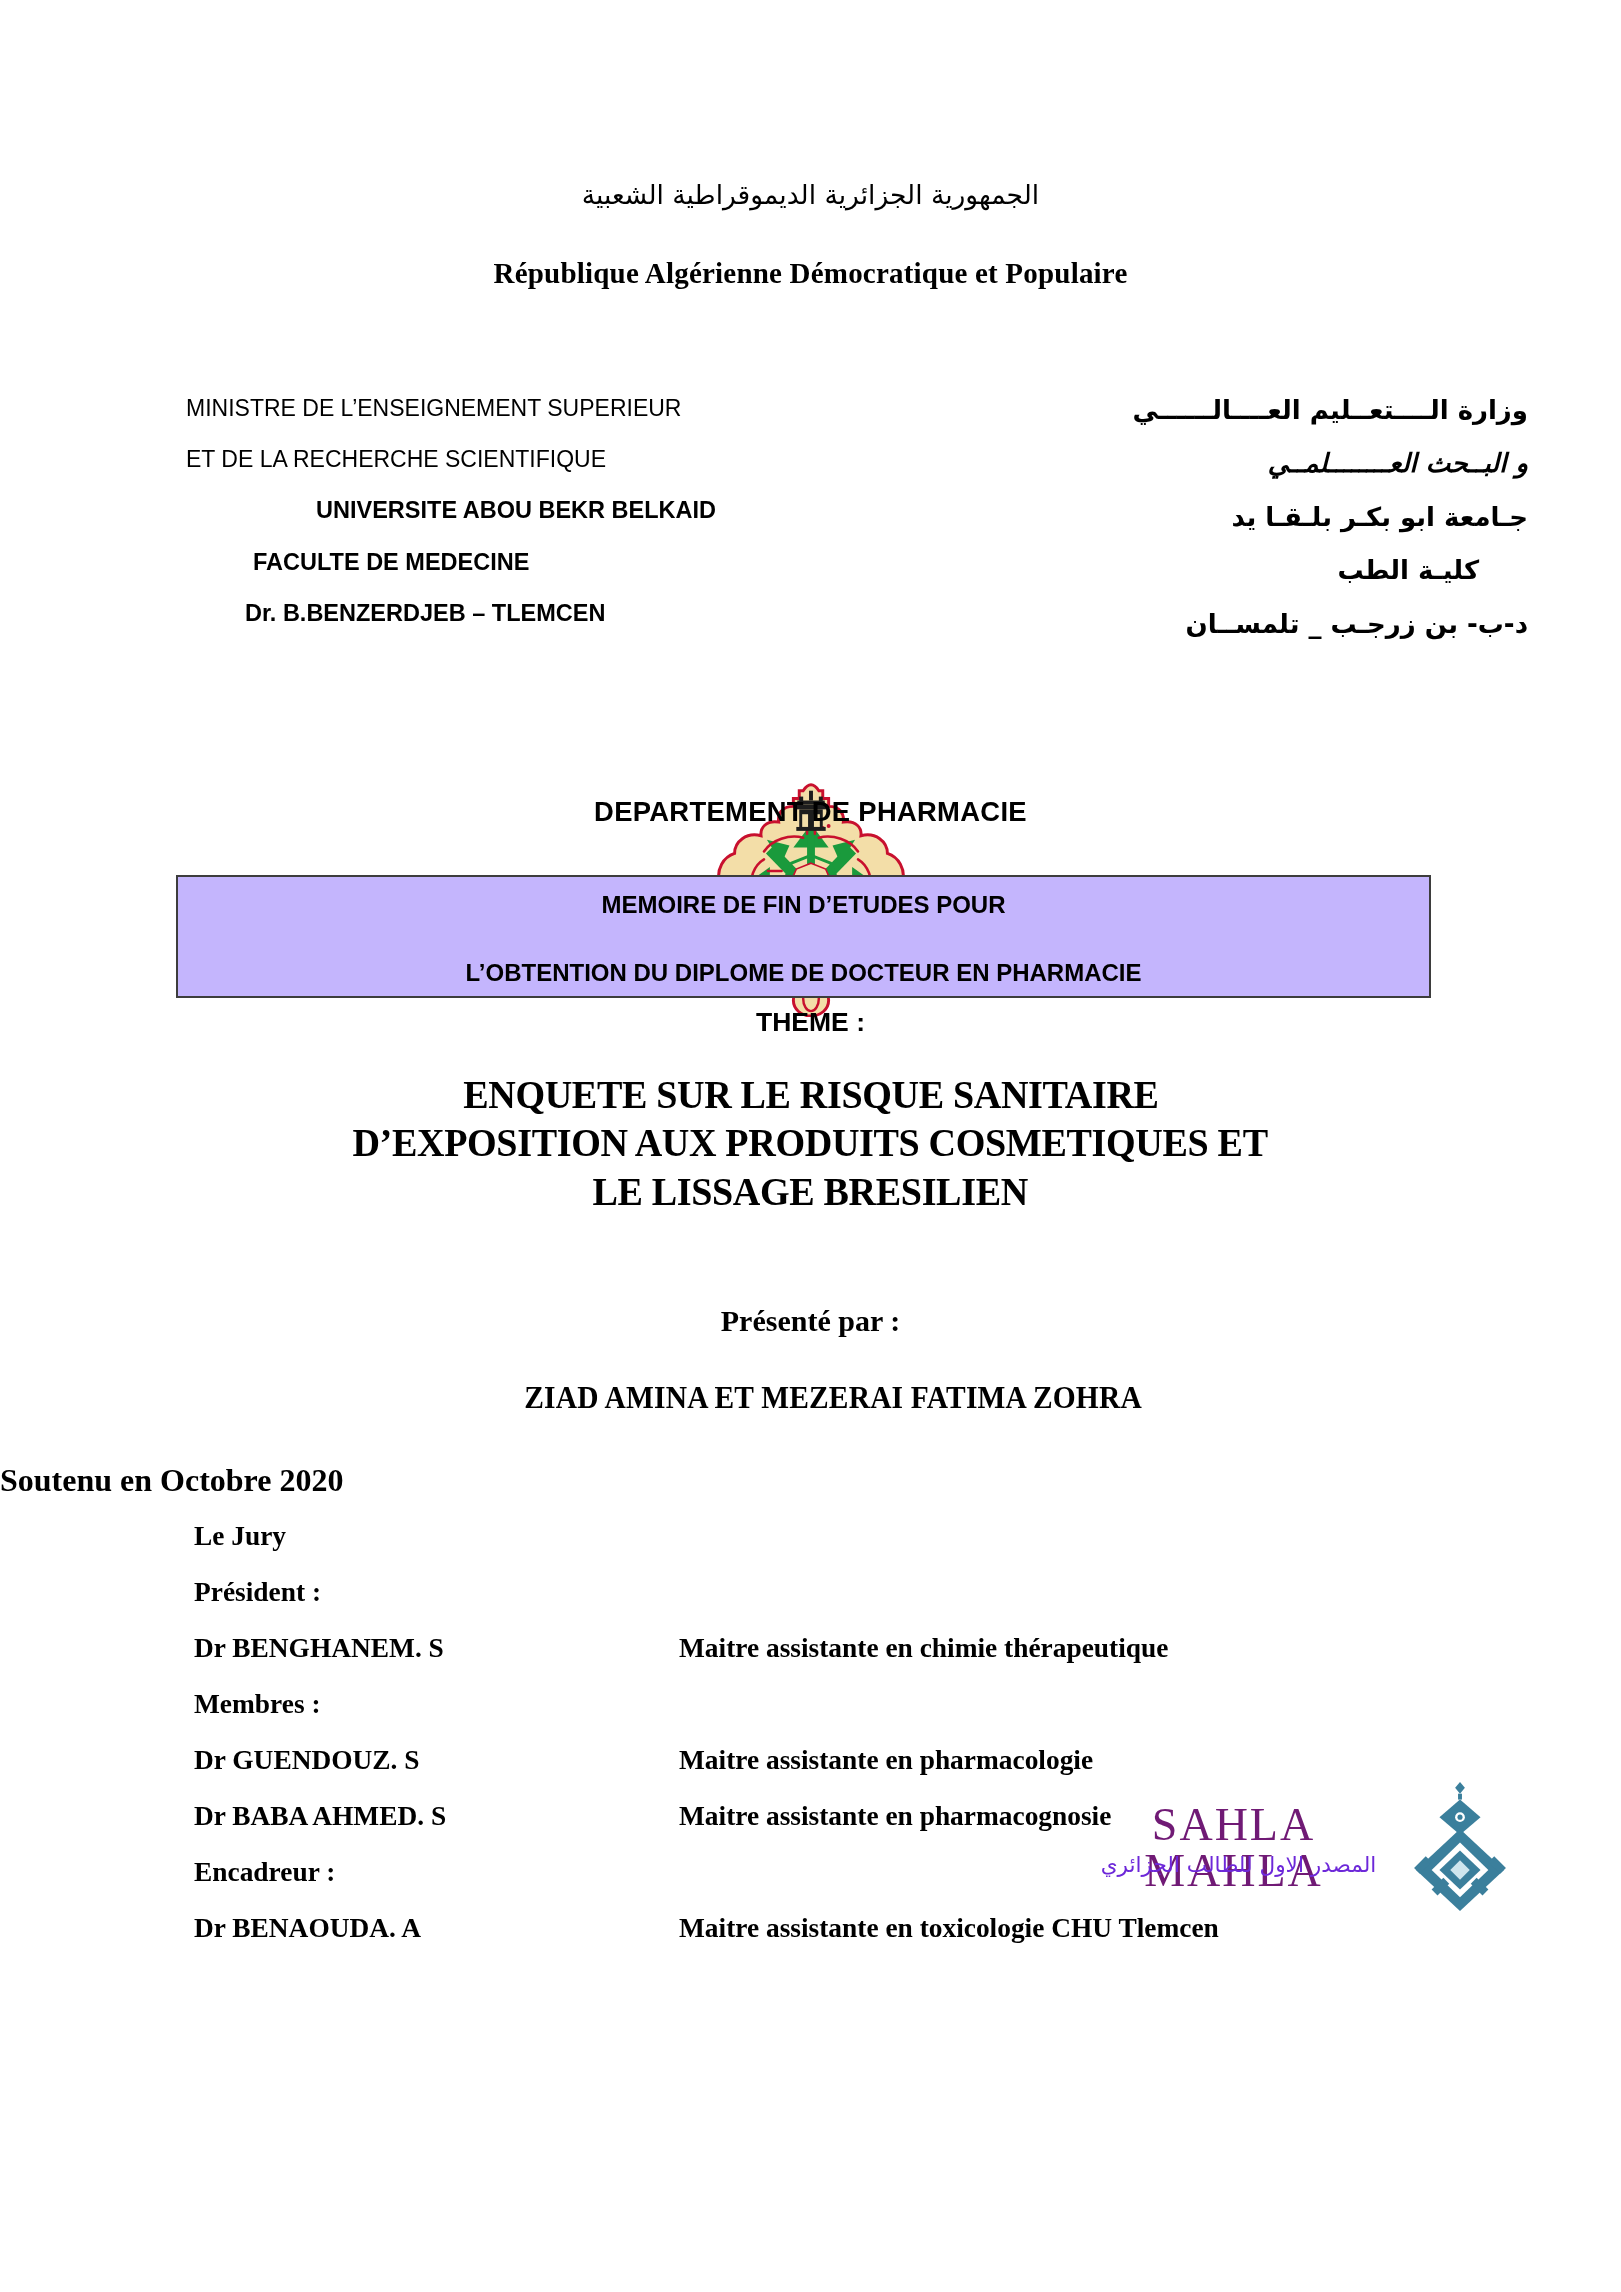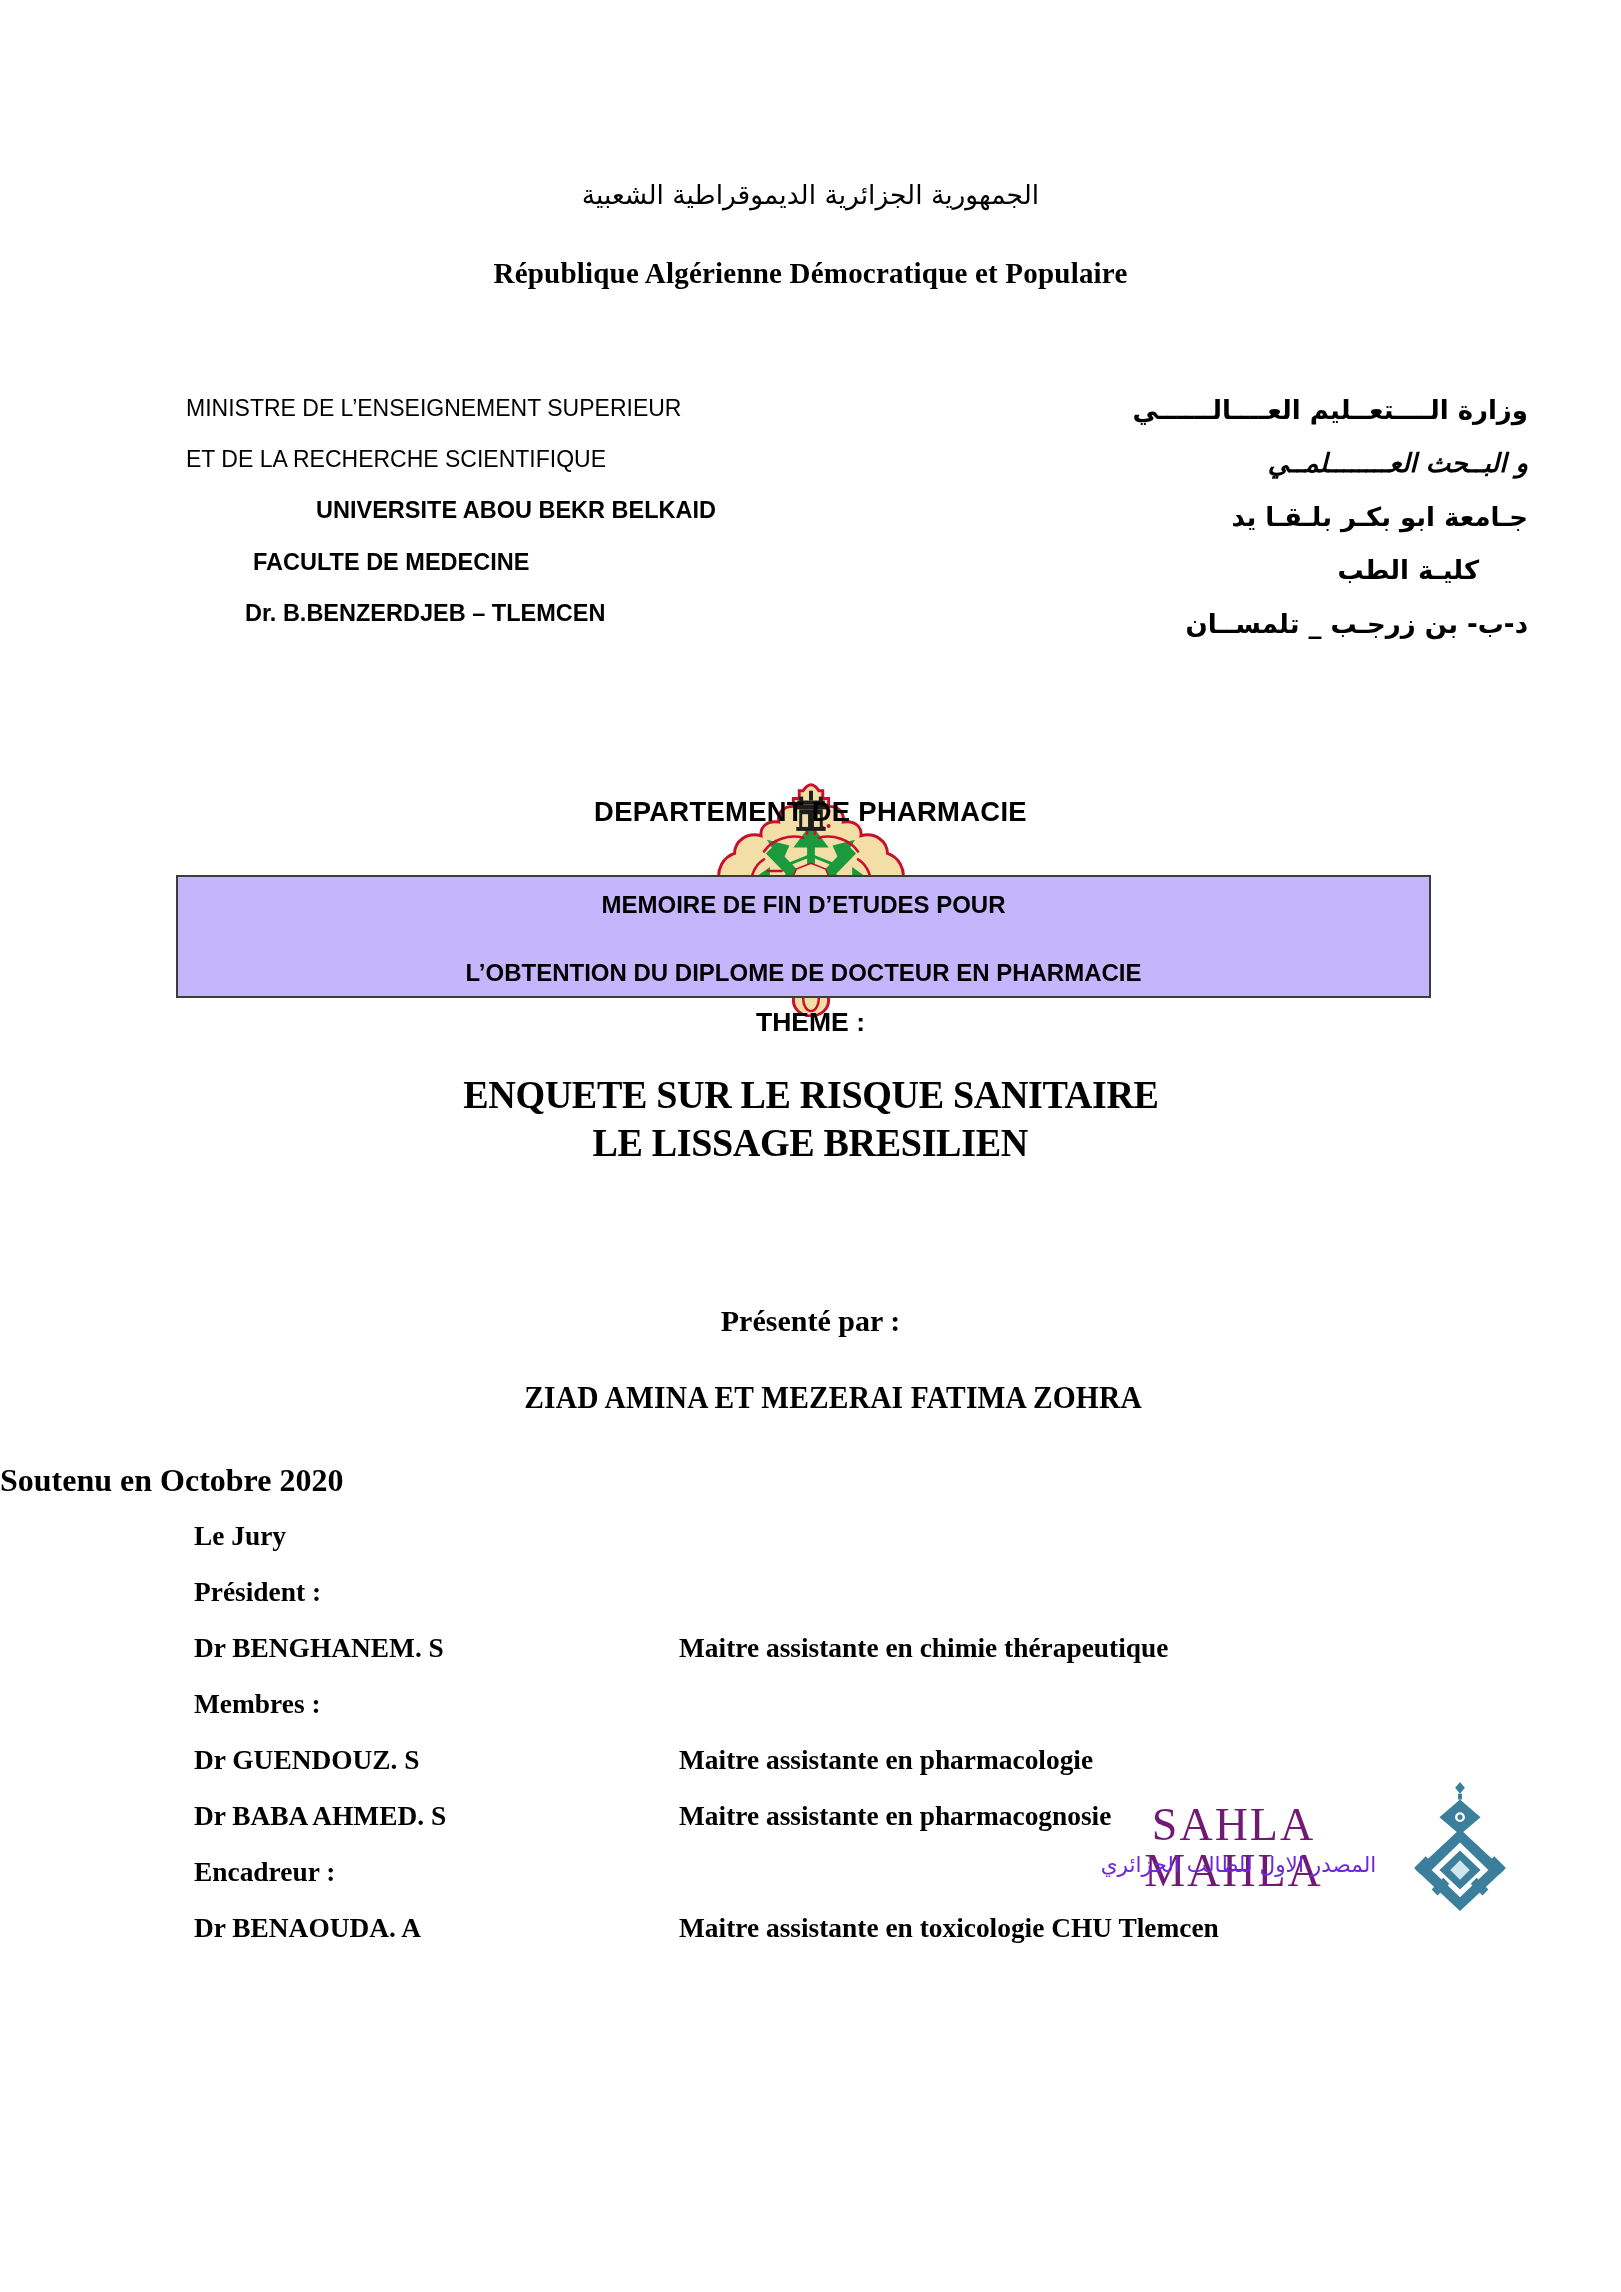--- a/index.html
+++ b/index.html
@@ -398,20 +398,21 @@
 
   <div class="memoire-box">
     <div class="mline m1">MEMOIRE DE FIN D’ETUDES POUR</div>
     <div class="mline m2">L’OBTENTION DU DIPLOME DE DOCTEUR EN PHARMACIE</div>
   </div>
 
   <div class="theme-label">THEME :</div>
 
   <div class="main-title">
     <span class="tl"><i>ENQUETE SUR LE RISQUE SANITAIRE</i></span>
+    <span class="tl"><i>D’EXPOSITION AUX PRODUITS COSMETIQUES ET</i></span>
     <span class="tl"><i>LE LISSAGE BRESILIEN</i></span>
   </div>
 
   <div class="presente">Présenté par :</div>
 
   <div class="authors"><i>ZIAD AMINA ET MEZERAI FATIMA ZOHRA</i></div>
 
   <div class="soutenu">Soutenu en Octobre 2020</div>
 
   <div class="jury">

